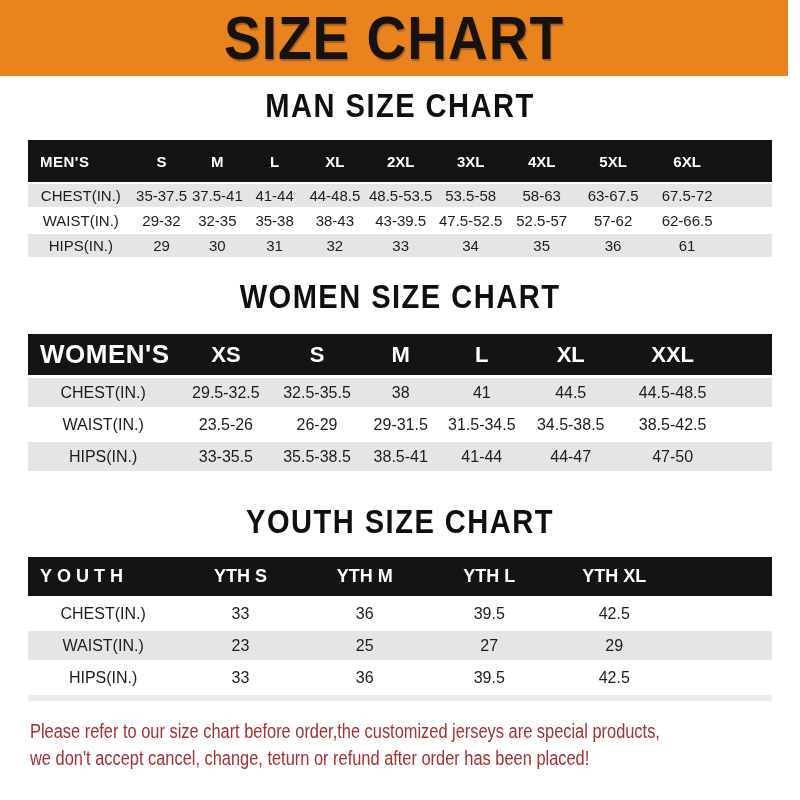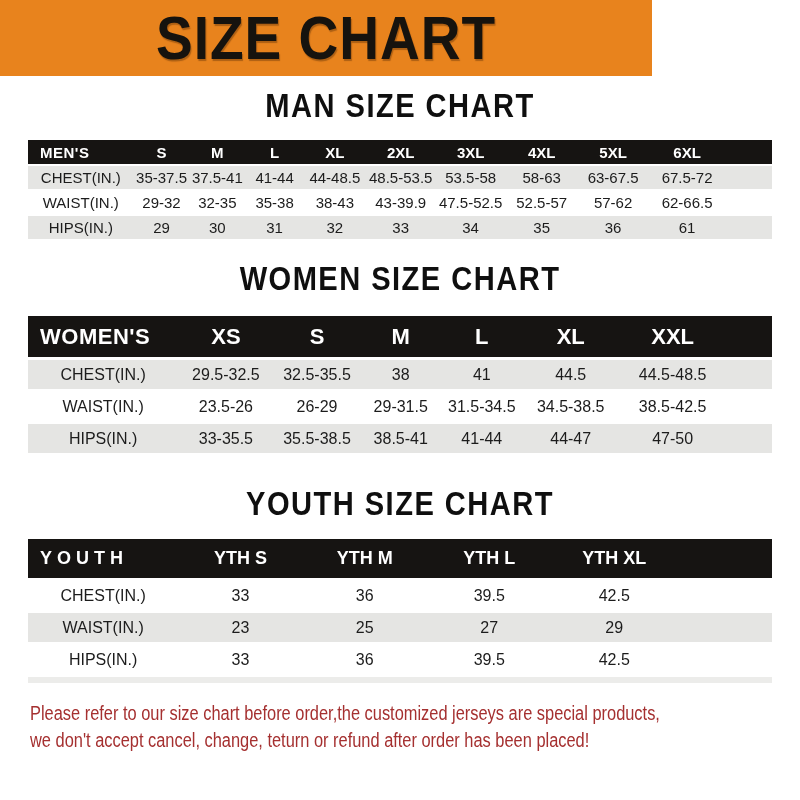--- a/index.html
+++ b/index.html
@@ -3,21 +3,21 @@
 <meta charset="utf-8">
 <style>
   html,body{margin:0;padding:0;}
   body{
     width:800px;height:800px;overflow:hidden;background:#ffffff;
     font-family:"Liberation Sans", sans-serif;
     -webkit-font-smoothing:antialiased;
   }
   
   .banner{
-    height:76px;width:652px;
+    height:76px;width:788px;
     background:var(--banner-bg,#E8831D);
     display:flex;align-items:center;justify-content:center;
   }
   .banner-title{
     font-size:55px;font-weight:900;color:#16130e;
     letter-spacing:1px;line-height:1;
     transform:scale(1,1.1);
     text-shadow:1px 2px 1px rgba(60,30,0,.35);
   }
   
@@ -38,28 +38,28 @@
   .sec1 .size-table{margin-top:17px;}
   .sec2 .size-table{margin-top:15px;}
   .t-women,.t-youth{border-spacing:0 3px;}
   .size-table th,.size-table td{
     padding:0;text-align:center;vertical-align:middle;
     white-space:nowrap;overflow:hidden;
   }
   thead th{
     background:var(--header-bg,#161412);color:#ffffff;font-weight:700;
   }
-  .t-men thead th{height:24px;font-size:15px;}
+  .t-men thead th{height:42px;font-size:15px;}
   .t-women thead th{height:41px;font-size:22px;font-weight:600;}
   .t-youth thead th{height:39px;font-size:18px;font-weight:700;}
   th.group{
     text-align:left;padding-left:12px;
     font-size:23px;font-weight:800;letter-spacing:.5px;
   }
-  .t-women th.group{font-size:22px;}
+  .t-women th.group{font-size:26px;}
   .t-youth th.group{letter-spacing:5px;}
   tbody td{background:#ffffff;color:#1c1c1c;}
   tbody tr.gray td{background:var(--stripe-bg,#E5E5E3);}
   .t-men tbody td{height:23px;font-size:15px;}
   .t-women tbody td{height:29px;font-size:16px;}
   .t-youth tbody td{height:29px;font-size:16px;}
   .bottom-strip{height:6px;width:744px;margin:0 28px;background:#ececea;}
   
   .footer{
     margin:17px 0 0 30px;color:var(--footer-red,#A53030);
@@ -119,21 +119,21 @@
             <td class="value">63-67.5</td>
             <td class="value">67.5-72</td>
             <td class="spacer"></td>
           </tr>
           <tr class="white">
             <td class="label">WAIST(IN.)</td>
             <td class="value">29-32</td>
             <td class="value">32-35</td>
             <td class="value">35-38</td>
             <td class="value">38-43</td>
-            <td class="value">43-39.9</td>
+            <td class="value">43-39.5</td>
             <td class="value">47.5-52.5</td>
             <td class="value">52.5-57</td>
             <td class="value">57-62</td>
             <td class="value">62-66.5</td>
             <td class="spacer"></td>
           </tr>
           <tr class="gray">
             <td class="label">HIPS(IN.)</td>
             <td class="value">29</td>
             <td class="value">30</td>

